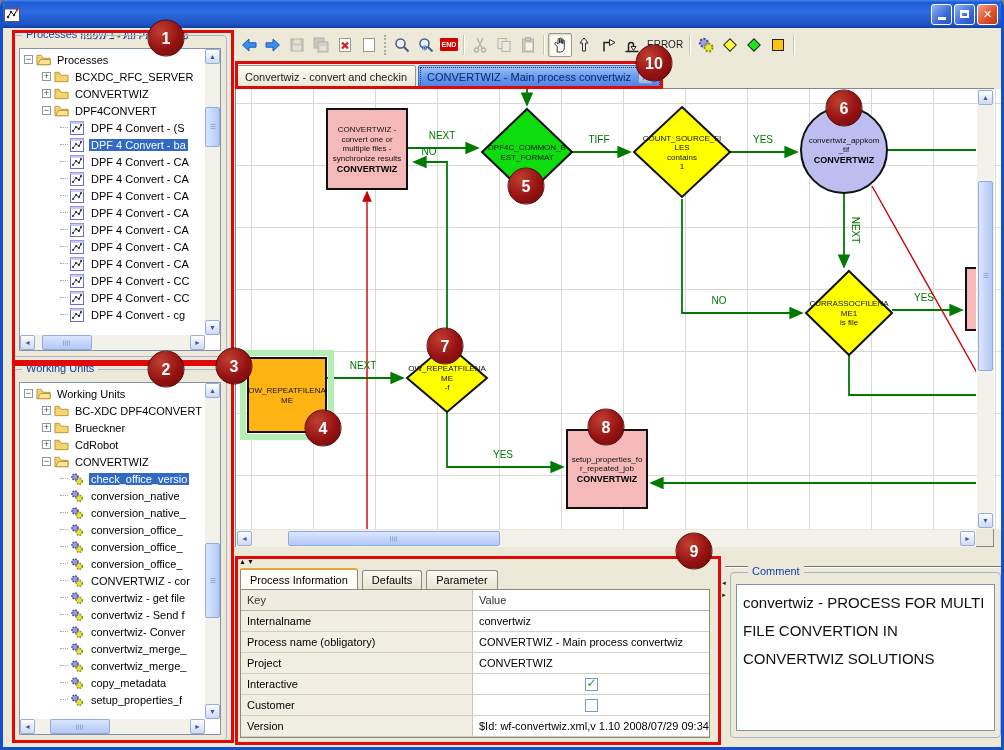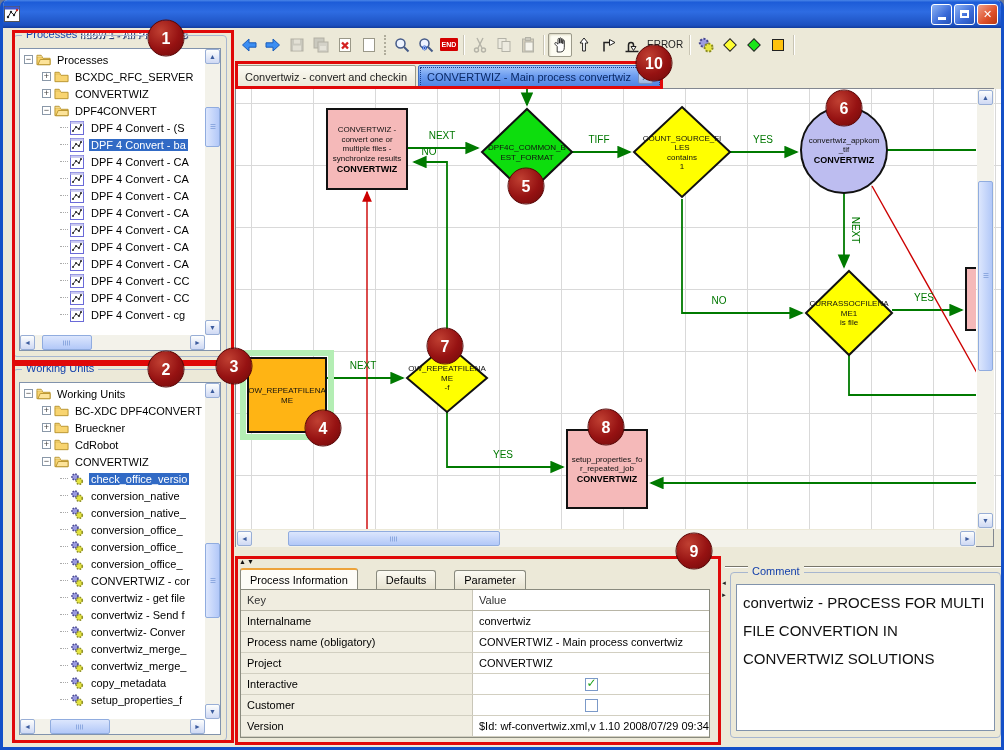--- a/index.html
+++ b/index.html
@@ -62,21 +62,21 @@
   #canvas{position:absolute;left:0;top:0;width:869px;height:440px;background-color:#fff;overflow:hidden;
     background-image:linear-gradient(to right,#d9d9d9 1px,transparent 1px),linear-gradient(to bottom,#d9d9d9 1px,transparent 1px);
     background-size:62px 62px;background-position:15px 14px;}
   #canvas svg{position:absolute;left:0;top:0;}
   .nt{font-family:"Liberation Sans",sans-serif;font-size:8px;fill:#111;text-anchor:middle;}
   .ntb{font-family:"Liberation Sans",sans-serif;font-size:9px;font-weight:bold;fill:#000;text-anchor:middle;}
   .el{font-family:"Liberation Sans",sans-serif;font-size:10px;fill:#007700;text-anchor:middle;}
   
   .info-panel{position:absolute;left:233px;top:557px;width:484px;height:187px;background:#ece9d8;border:1px solid #b5b2a2;}
   .collapse-arrows{position:absolute;left:2px;top:0px;font-size:7px;color:#111;letter-spacing:1px;}
-  .info-tabs{position:absolute;left:3px;top:8px;display:flex;align-items:flex-end;gap:18px;height:23px;}
+  .info-tabs{position:absolute;left:3px;top:8px;display:flex;align-items:flex-end;gap:4px;height:23px;}
   .itab{padding:3px 9px 3px 9px;font-size:11px;border:1px solid #898a7e;border-bottom:none;border-radius:3px 3px 0 0;
     background:linear-gradient(180deg,#fbfaf2,#e7e3d1);}
   .itab.active{background:#fdfcf7;border-top:2px solid #eda33b;padding-top:4px;position:relative;z-index:2;}
   .info-table{position:absolute;left:3px;top:31px;right:9px;bottom:5px;background:#fff;border:1px solid #898a7e;overflow:hidden;font-size:11px;}
   .it-row{display:grid;grid-template-columns:232px 1fr;height:21px;border-bottom:1px solid #d2cfc1;}
   .it-row.header{background:#f0ede0;font-weight:normal;color:#333;border-bottom:1px solid #b8b5a6;}
   .it-cell{padding:3px 6px;overflow:hidden;white-space:nowrap;display:flex;align-items:center;}
   .it-key{background:#f1eee2;border-right:1px solid #c9c6b8;}
   .it-row.header .it-key{background:#f0ede0;text-align:right;}
   .it-val{background:#fff;}

